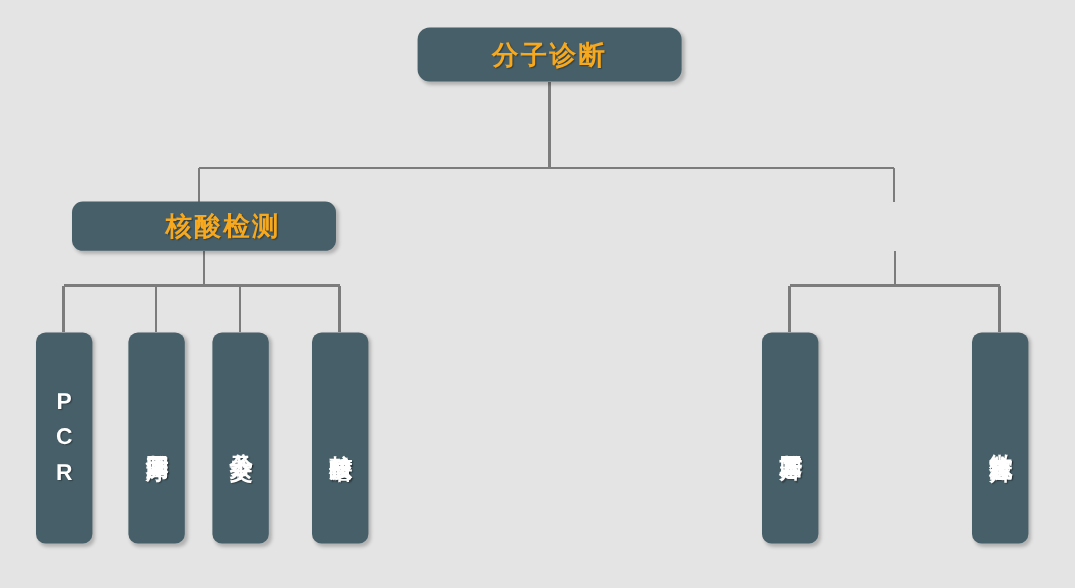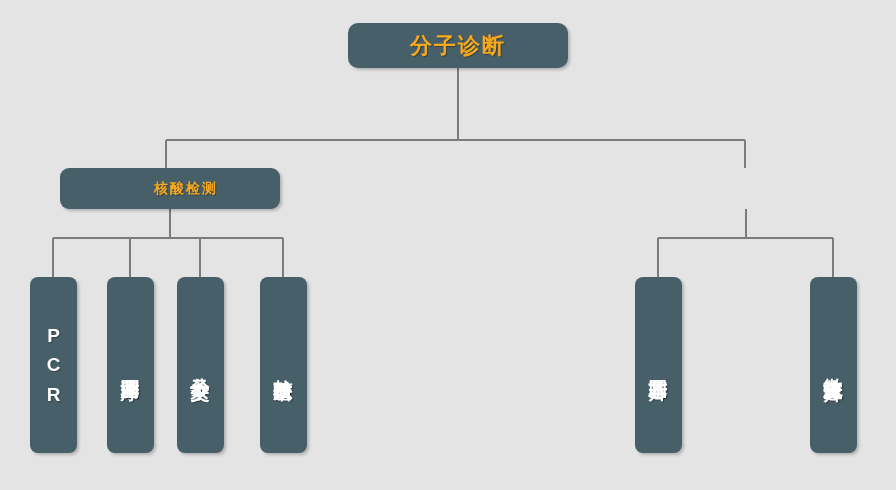--- a/index.html
+++ b/index.html
@@ -53,21 +53,21 @@
     letter-spacing: 2px;
     text-shadow: 1px 1px 1px rgba(0,0,0,0.30);
   }
   
   .node-branch {
     top: 168px;
     height: 41px;
   }
   .node-branch .node-label {
     color: #f7a81c;
-    font-size: 14px;
+    font-size: 22px;
     font-weight: bold;
     letter-spacing: 2px;
     text-shadow: 1px 1px 1px rgba(0,0,0,0.30);
     margin-left: 32px;
   }
   .branch-0 { left: 60px;  width: 220px; }
   .branch-1 { left: 637px; width: 218px; }
   
   .node-leaf {
     top: 277px;

